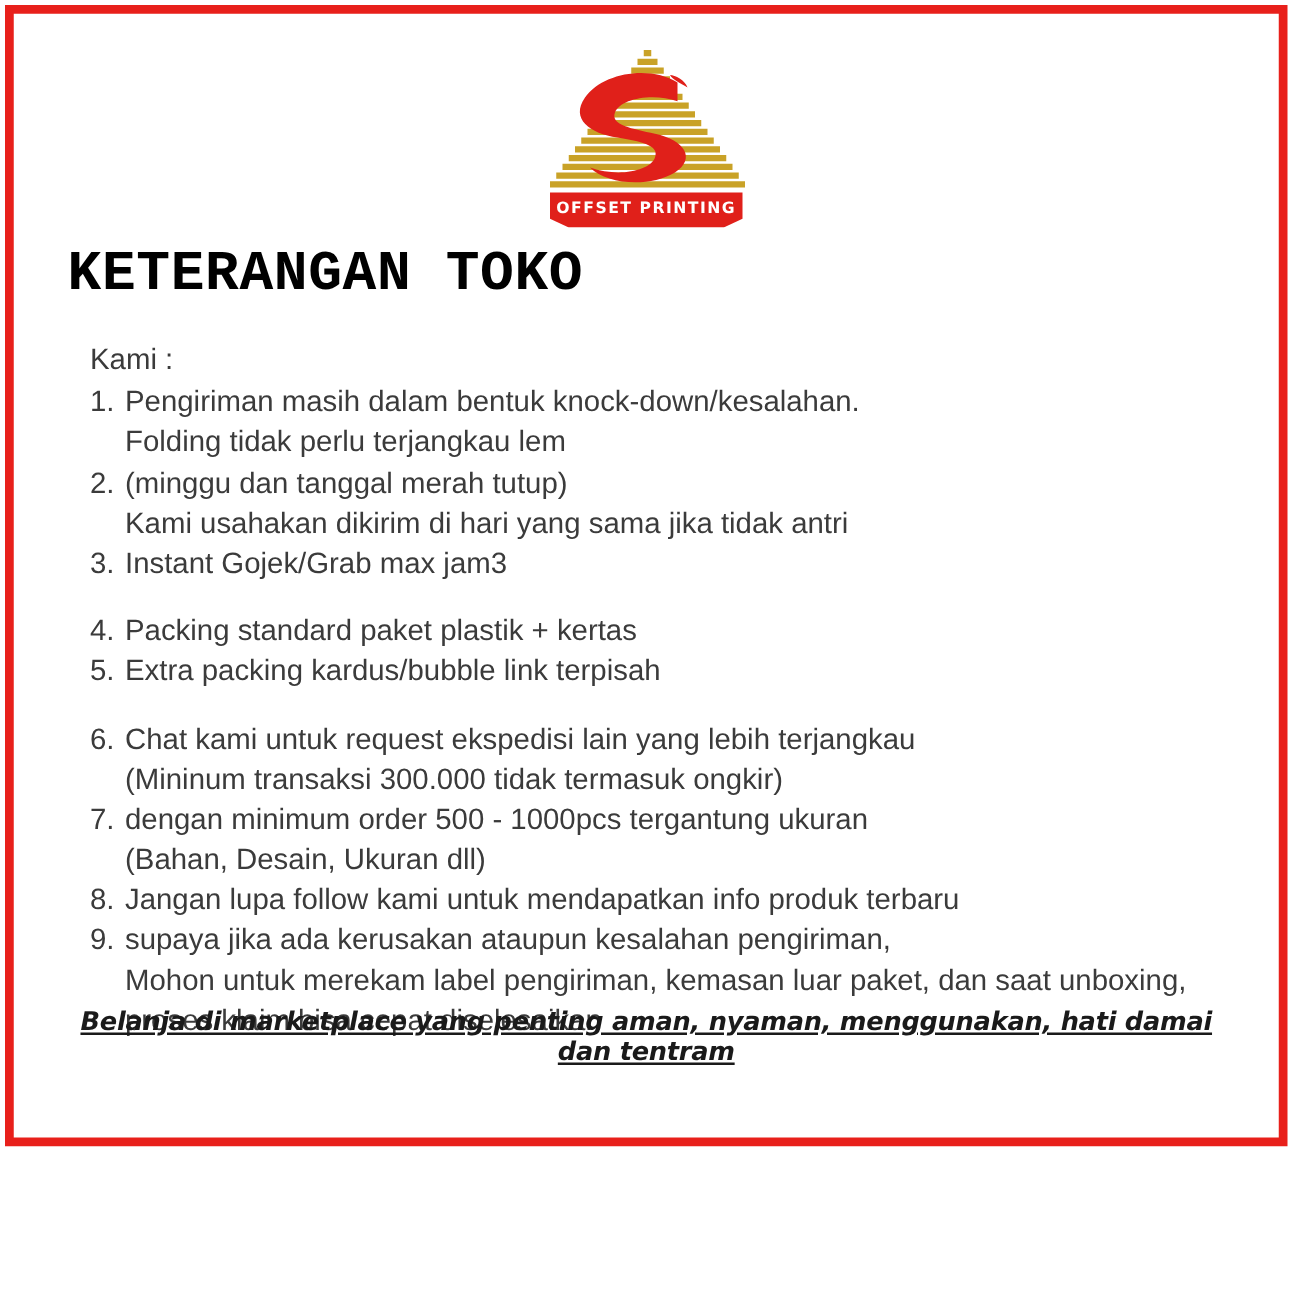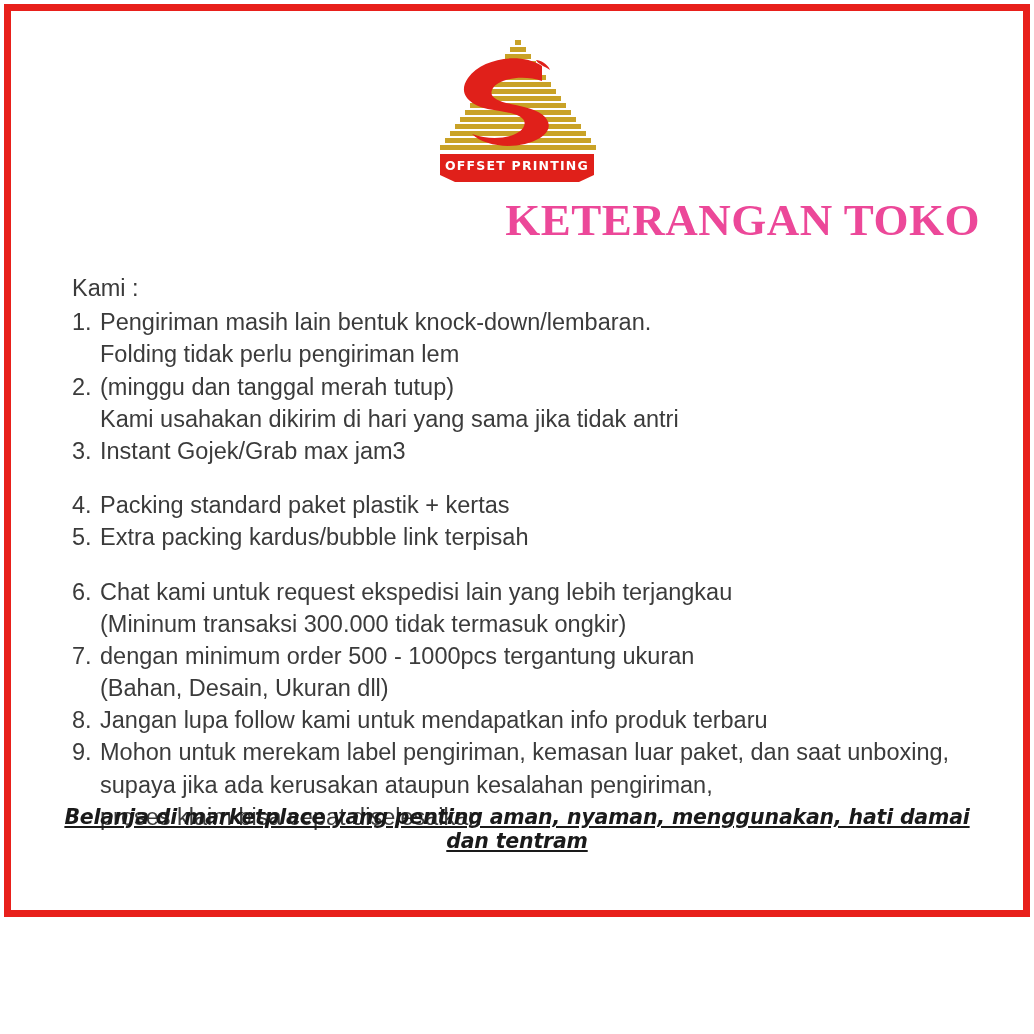--- a/index.html
+++ b/index.html
@@ -65,28 +65,28 @@
   }
   .logo {
     position: relative;
     width: 186px;
     height: 148px;
   }
   .logo svg { display: block; }
 
   
   .title {
-    text-align: right;
+    text-align: left;
     font-size: 45px;
     font-weight: bold;
     letter-spacing: 0.5px;
-    color: #ec4899;
+    color: #000000;
     margin-top: 10px;
     margin-bottom: 6px;
-    font-family: Liberation Serif, serif;
+    font-family: Liberation Mono, monospace;
   }
 
   
   .notes {
     margin-top: 26px;
     padding-left: 18px;
     font-size: 23.5px;
     line-height: 1.37;
     color: #3b3b3b;
     font-family: "Liberation Sans", sans-serif;
@@ -176,22 +176,22 @@
     </div>
 
     <div class="title">KETERANGAN TOKO</div>
 
     <div class="notes">
       <div class="notes-label">Kami :</div>
 
       <div class="note-item">
         <div class="note-num">1.</div>
         <div class="note-lines">
-          <div class="note-line">Pengiriman masih lain bentuk knock-down/lembaran.</div>
-          <div class="note-line">Folding tidak perlu pengiriman lem</div>
+          <div class="note-line">Pengiriman masih dalam bentuk knock-down/kesalahan.</div>
+          <div class="note-line">Folding tidak perlu terjangkau lem</div>
         </div>
       </div>
 
       <div class="note-item">
         <div class="note-num">2.</div>
         <div class="note-lines">
           <div class="note-line">(minggu dan tanggal merah tutup)</div>
           <div class="note-line">Kami usahakan dikirim di hari yang sama jika tidak antri</div>
         </div>
       </div>
@@ -240,22 +240,22 @@
       <div class="note-item">
         <div class="note-num">8.</div>
         <div class="note-lines">
           <div class="note-line">Jangan lupa follow kami untuk mendapatkan info produk terbaru</div>
         </div>
       </div>
 
       <div class="note-item">
         <div class="note-num">9.</div>
         <div class="note-lines">
+          <div class="note-line">supaya jika ada kerusakan ataupun kesalahan pengiriman,</div>
           <div class="note-line">Mohon untuk merekam label pengiriman, kemasan luar paket, dan saat unboxing,</div>
-          <div class="note-line">supaya jika ada kerusakan ataupun kesalahan pengiriman,</div>
           <div class="note-line">proses klaim bisa cepat diselesaikan</div>
         </div>
       </div>
     </div>
 
     <div class="footer">
       <span class="footer-text">Belanja di marketplace yang penting aman, nyaman, menggunakan, hati damai dan tentram</span>
     </div>
 
   </div>

